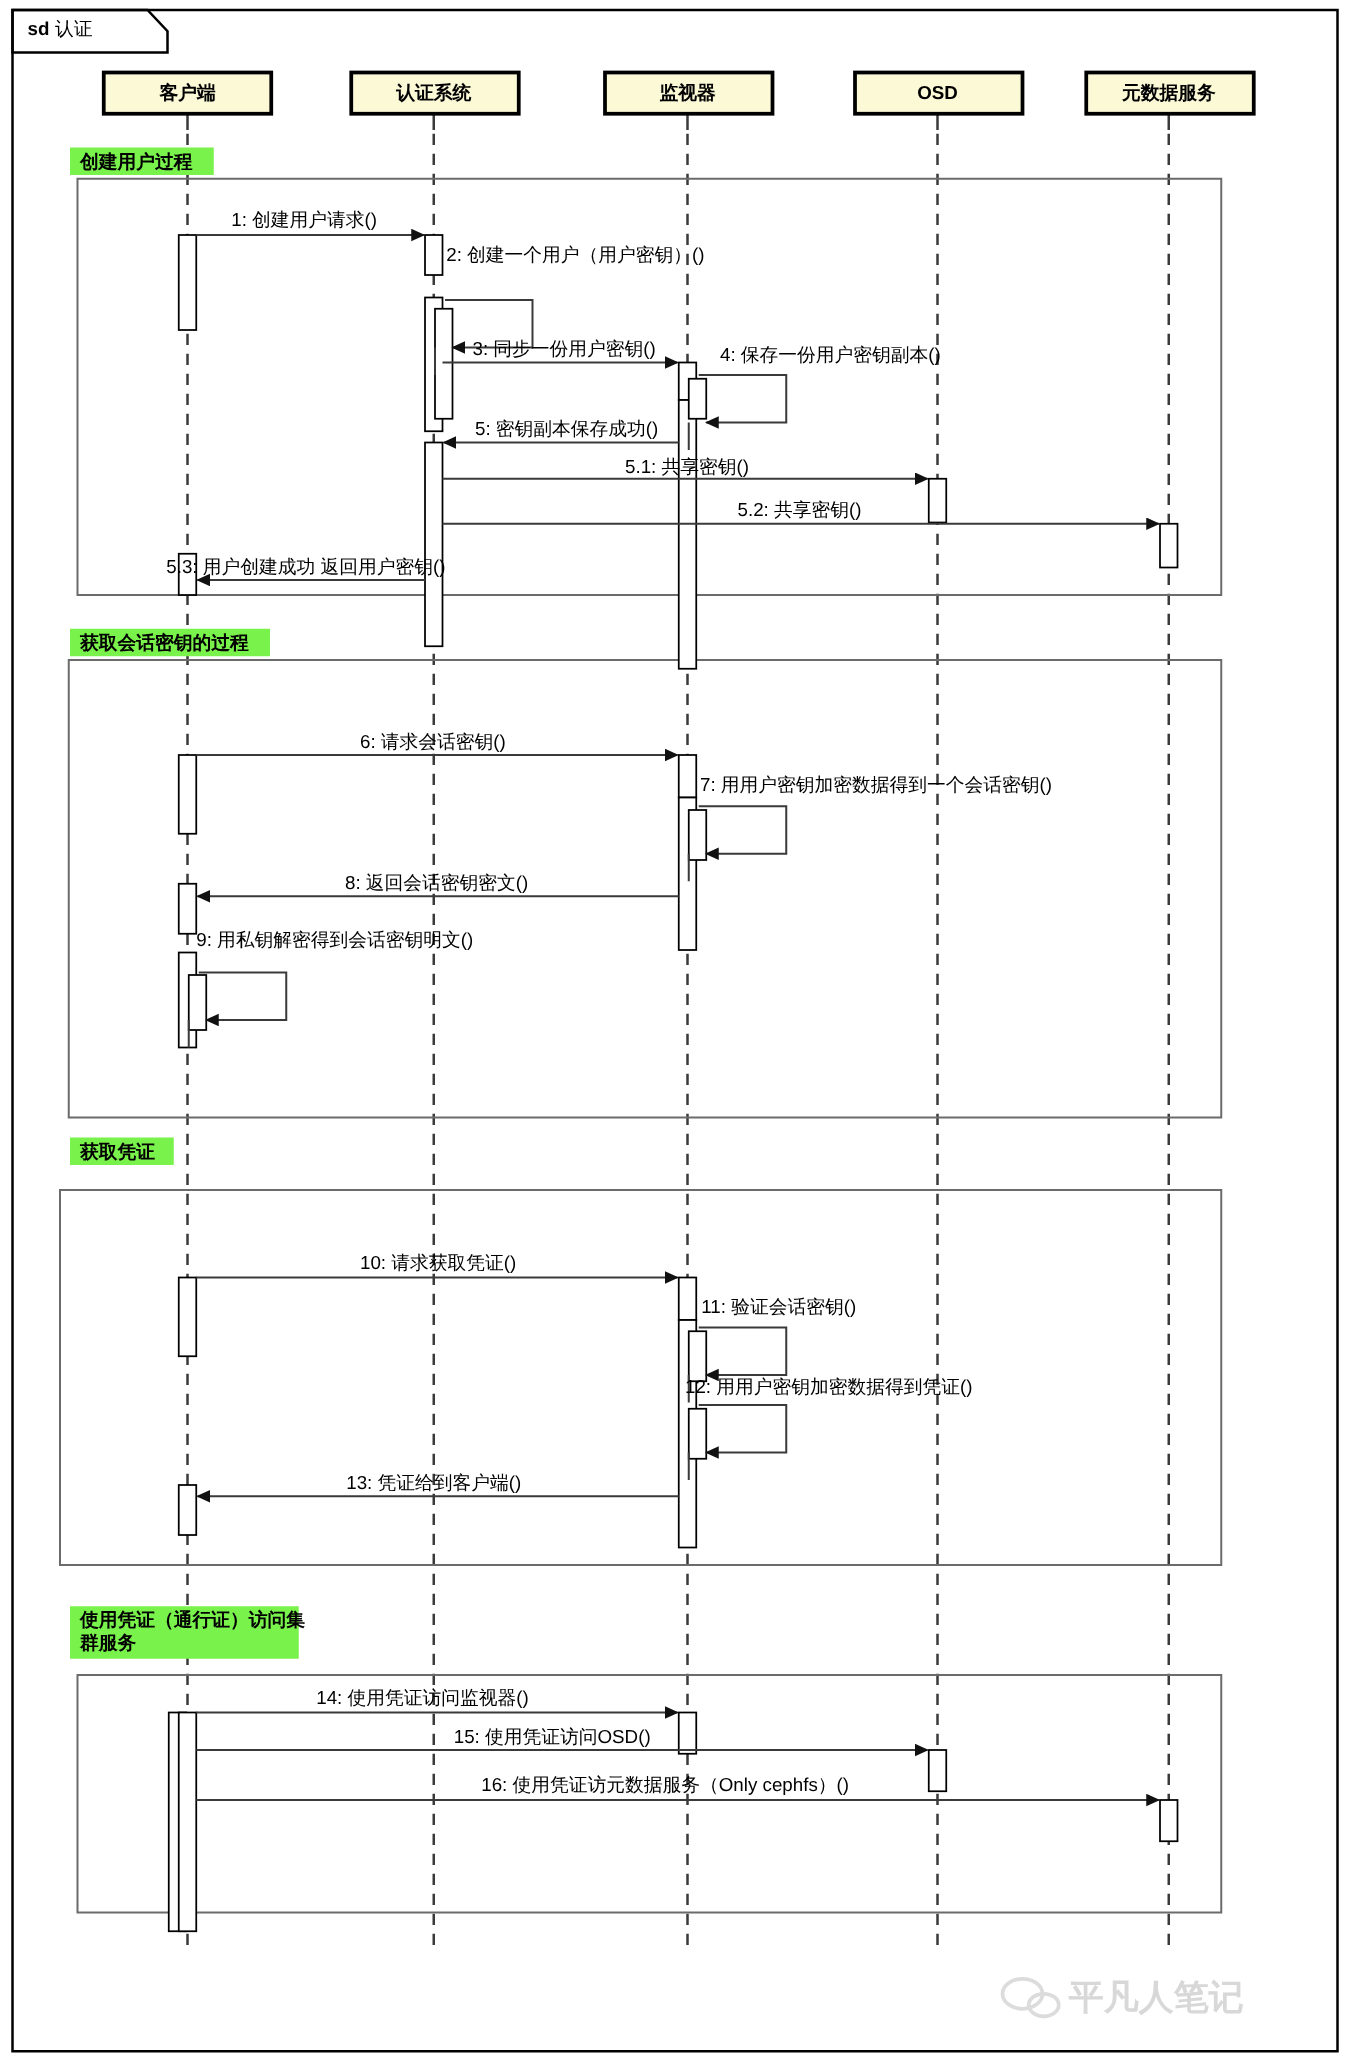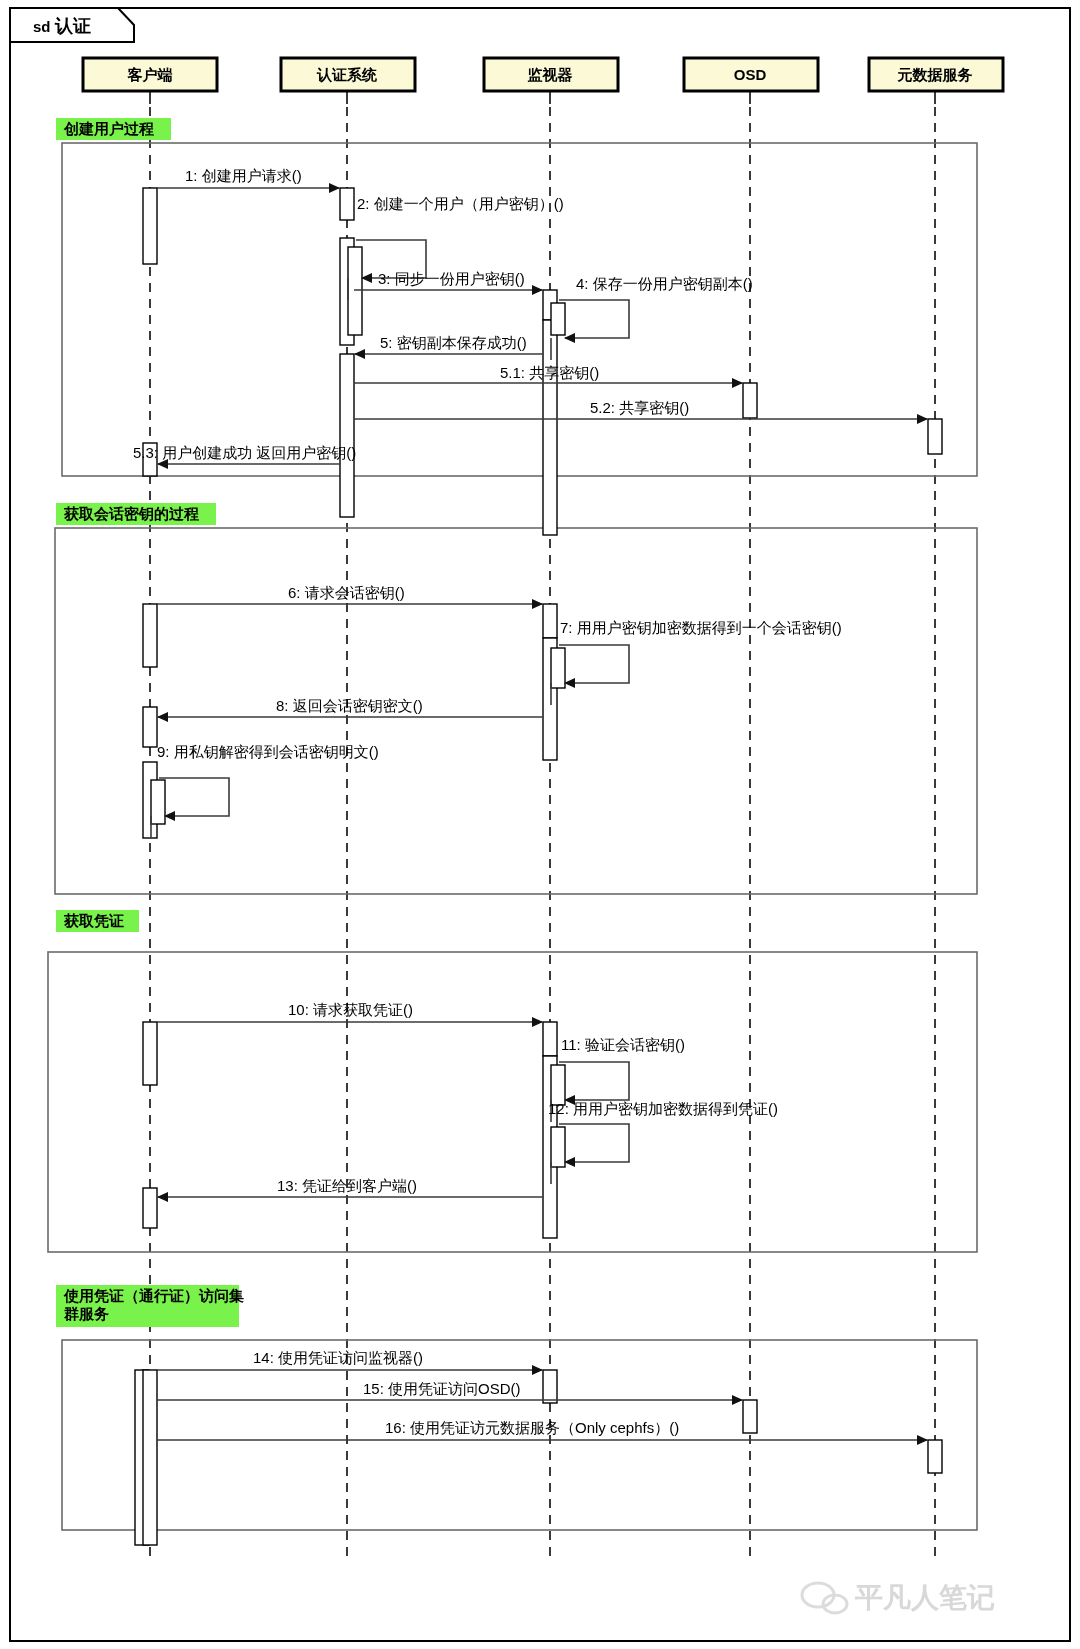--- a/index.html
+++ b/index.html
@@ -12,22 +12,22 @@
   .lifeline-solid{stroke:#3a3a3a;stroke-width:2;fill:none;}
   .activation{fill:#ffffff;stroke:#000;stroke-width:1.4;}
   .msgline{stroke:#3a3a3a;stroke-width:1.6;fill:none;}
   .selfline{stroke:#3a3a3a;stroke-width:1.6;fill:none;}
   .frag-box{fill:none;stroke:#6b6b6b;stroke-width:1.6;}
   .greenlabel{fill:#79f24c;stroke:none;}
   .txt{font-family:"Liberation Sans","DejaVu Sans",sans-serif;fill:#000;}
   .actor-txt{font-size:15px;text-anchor:middle;font-weight:600;}
   .msg-txt{font-size:15px;}
   .frag-txt{font-size:15px;font-weight:700;}
-  .title-sd{font-size:15px;font-weight:700;margin-left:11px;}
-  .title-name{font-size:18px;font-weight:700;}
+  .title-sd{font-size:15px;font-weight:700;}
+  .title-name{font-size:15px;font-weight:400;}
   .wm-txt{font-size:28px;fill:#d8d8d8;font-weight:600;}
 </style>
 </head>
 <body>
 
 <div id="canvas">
   <svg viewBox="0 0 1080 1649" xmlns="http://www.w3.org/2000/svg">
     <defs>
       <marker id="arrowFull" markerWidth="12" markerHeight="12" refX="10" refY="5" orient="auto" markerUnits="userSpaceOnUse">
         <path d="M0,0 L11,5 L0,10 Z" fill="#111"></path>

